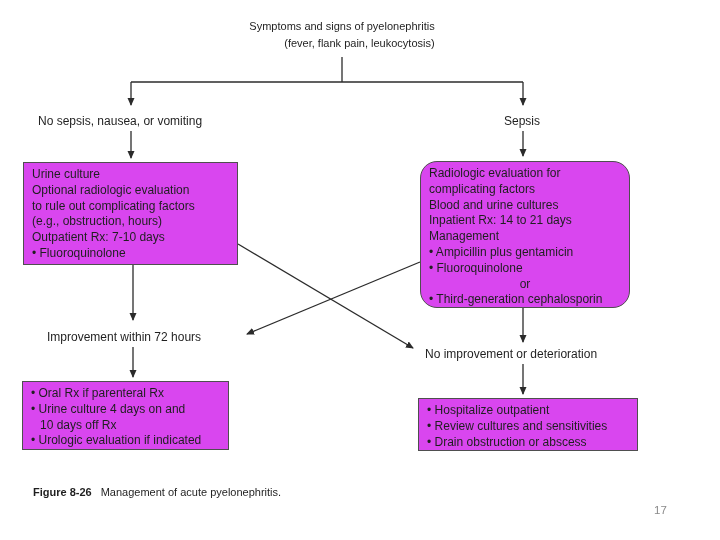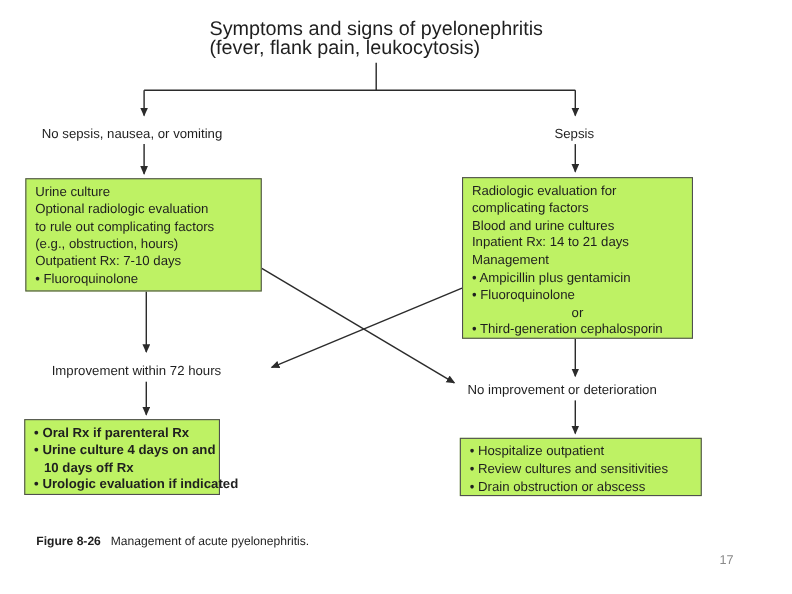--- a/index.html
+++ b/index.html
@@ -5,27 +5,27 @@
   html,body{margin:0;padding:0;}
   body{
     width:720px;height:540px;background:#ffffff;
     font-family:"Liberation Sans","DejaVu Sans",sans-serif;
     color:#1f1f1f;position:relative;overflow:hidden;
   }
   .stage{position:absolute;left:0;top:0;width:720px;height:540px;}
   svg.connectors{position:absolute;left:0;top:0;width:720px;height:540px;}
   .title{
     position:absolute;left:342px;top:18px;transform:translateX(-50%);
-    text-align:left;font-size:18px;line-height:17px;white-space:nowrap;
+    text-align:right;font-size:11px;line-height:17px;white-space:nowrap;
   }
   .flabel{
     position:absolute;font-size:12px;line-height:14px;white-space:nowrap;
   }
   .box{
-    position:absolute;background:#bef264;border:1.5px solid #4f4f4f;
+    position:absolute;background:#d946ef;border:1.5px solid #4f4f4f;
     box-sizing:border-box;padding:4px 8px;font-size:12px;line-height:15.8px;
   }
   .box .bline{white-space:nowrap;}
   .box .bline.center{text-align:center;}
   .box .bline.indent{padding-left:9px;}
   .caption{
     position:absolute;left:33px;top:486px;font-size:11px;line-height:13px;white-space:nowrap;
   }
   .caption .cap-label{font-weight:bold;margin-right:9px;}
   .pagenum{
@@ -69,36 +69,36 @@
 
   <div class="box" style="left:23px;top:162px;width:215px;height:103px;">
     <div class="bline">Urine culture</div>
     <div class="bline">Optional radiologic evaluation</div>
     <div class="bline">to rule out complicating factors</div>
     <div class="bline">(e.g., obstruction, hours)</div>
     <div class="bline">Outpatient Rx: 7-10 days</div>
     <div class="bline">• Fluoroquinolone</div>
   </div>
 
-  <div class="box" style="left:420px;top:161px;width:210px;height:147px;">
+  <div class="box" style="left:420px;top:161px;width:210px;height:147px;border-radius:17px;">
     <div class="bline">Radiologic evaluation for</div>
     <div class="bline">complicating factors</div>
     <div class="bline">Blood and urine cultures</div>
     <div class="bline">Inpatient Rx: 14 to 21 days</div>
     <div class="bline">Management</div>
     <div class="bline">• Ampicillin plus gentamicin</div>
     <div class="bline">• Fluoroquinolone</div>
     <div class="bline center">or</div>
     <div class="bline">• Third-generation cephalosporin</div>
   </div>
 
   <div class="flabel" style="left:47px;top:330px;">Improvement within 72 hours</div>
   <div class="flabel" style="left:425px;top:347px;">No improvement or deterioration</div>
 
-  <div class="box" style="left:22px;top:381px;width:178px;height:69px;font-weight:bold;">
+  <div class="box" style="left:22px;top:381px;width:207px;height:69px;">
     <div class="bline">• Oral Rx if parenteral Rx</div>
     <div class="bline">• Urine culture 4 days on and</div>
     <div class="bline indent">10 days off Rx</div>
     <div class="bline">• Urologic evaluation if indicated</div>
   </div>
 
   <div class="box" style="left:418px;top:398px;width:220px;height:53px;">
     <div class="bline">• Hospitalize outpatient</div>
     <div class="bline">• Review cultures and sensitivities</div>
     <div class="bline">• Drain obstruction or abscess</div>

